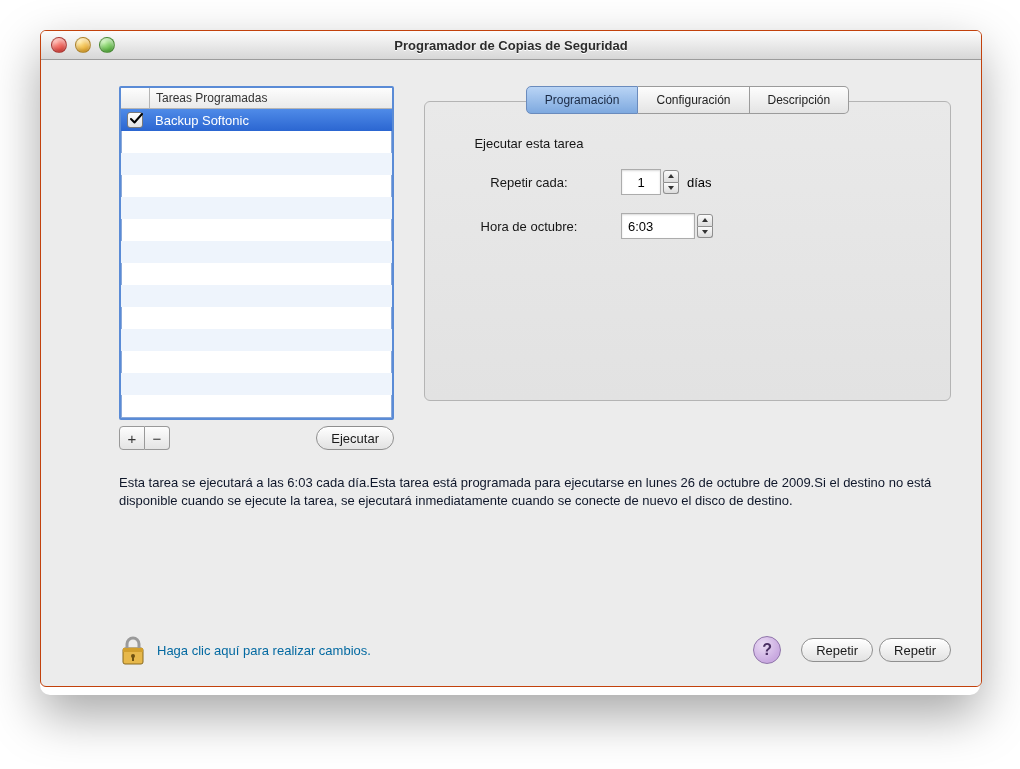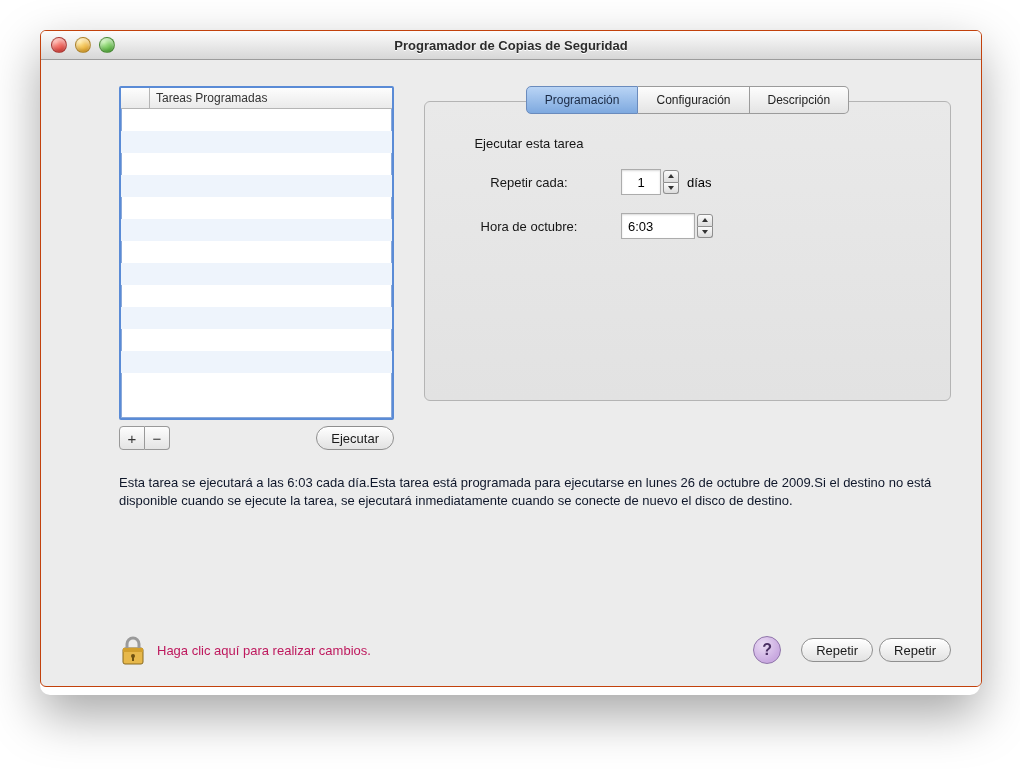--- a/index.html
+++ b/index.html
@@ -329,21 +329,21 @@
   .footer {
     margin-top: auto;
     padding-top: 30px;
     display: flex;
     align-items: center;
   }
   .lock {
     display: flex;
     align-items: center;
     gap: 10px;
-    color: #be185d;
+    color: #0369a1;
     cursor: default;
   }
   .lock svg { display: block; }
   .footer .spacer { flex: 1; }
   .helpbtn {
     width: 26px;
     height: 26px;
     border-radius: 50%;
     background: radial-gradient(circle at 35% 30%, #eadcf4, #c9a9e0 70%);
     border: 1px solid #8f74a9;
@@ -377,20 +377,30 @@
     <div class="content">
       <div class="upper">
 
         <div class="listwrap">
           <div class="listbox">
             <div class="listhead">
               <div class="chkcol"></div>
               <div class="labcol">Tareas Programadas</div>
             </div>
             <div class="rows">
+              <div class="row sel">
+                <div class="chk">
+                  <div class="box">
+                    <svg width="14" height="14" viewBox="0 0 14 14">
+                      <path d="M2 7 L5.5 10.5 L13 2" stroke="#000" stroke-width="2" fill="none" stroke-linecap="round" stroke-linejoin="round"></path>
+                    </svg>
+                  </div>
+                </div>
+                <div class="txt">Backup Softonic</div>
+              </div>
               <div class="row"></div>
               <div class="row alt"></div>
               <div class="row"></div>
               <div class="row alt"></div>
               <div class="row"></div>
               <div class="row alt"></div>
               <div class="row"></div>
               <div class="row alt"></div>
               <div class="row"></div>
               <div class="row alt"></div>

